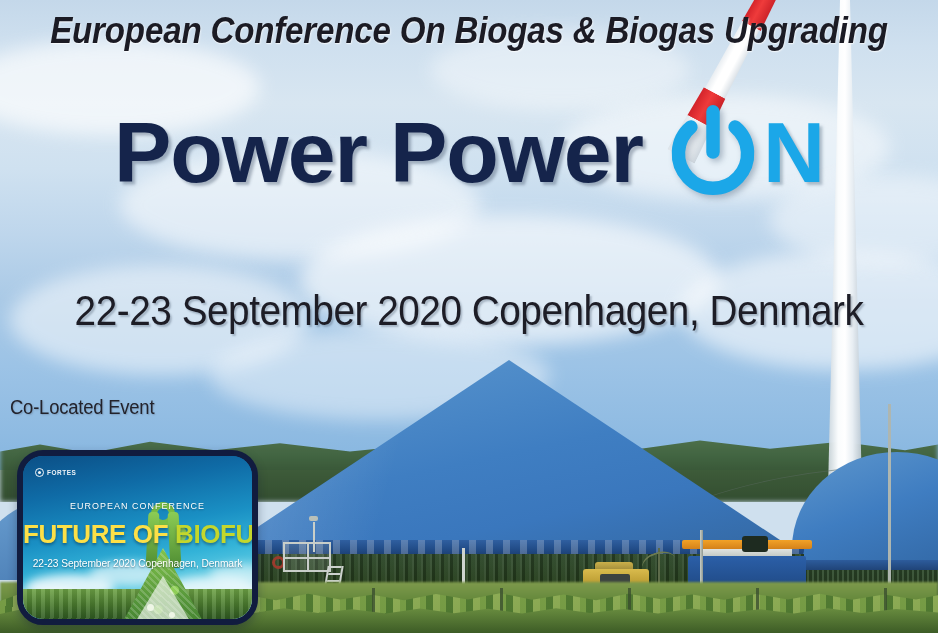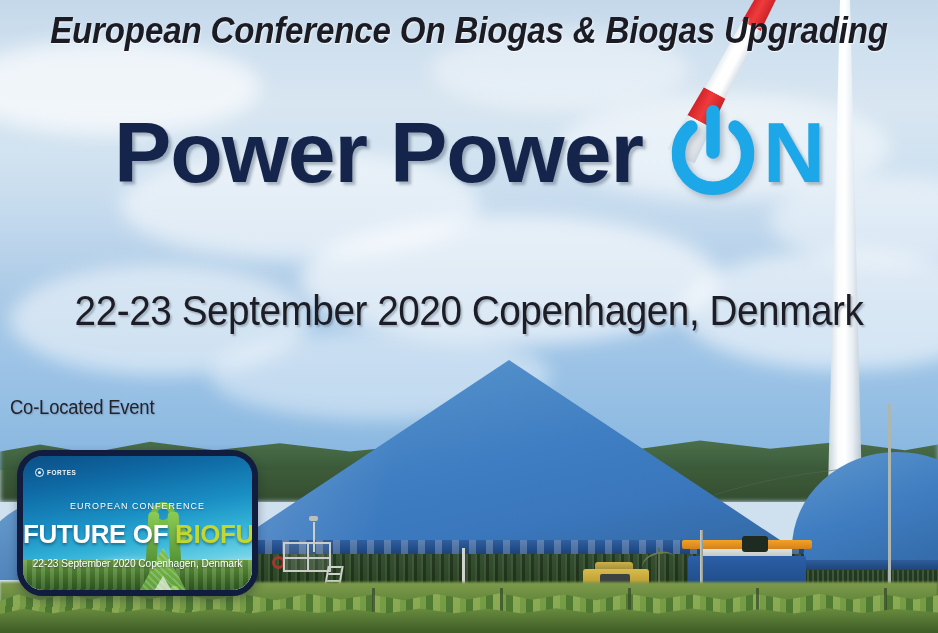--- a/index.html
+++ b/index.html
@@ -329,21 +329,21 @@
     font-family:"Liberation Sans", sans-serif;
     font-weight:normal; font-size:20px; letter-spacing:-0.2px;
     color:#23232c;
     transform:scaleX(.92); transform-origin:0 0;
     text-shadow:1px 1px 1.5px rgba(80,95,115,.35);
     white-space:nowrap;
   }
 
   
   .badge {
-    position:absolute; left:17px; top:450px; width:241px; height:146px;
+    position:absolute; left:17px; top:450px; width:241px; height:175px;
     border:6px solid #111c3f;
     border-radius:26px;
     overflow:hidden;
     box-shadow:0 4px 10px rgba(20,30,55,.35);
     background:#0d6aa0;
   }
   .badge-sky {
     position:absolute; inset:0;
     background:linear-gradient(170deg,
       #0b4f86 0%, #0f6ba6 22%, #1a90c4 45%, #33b3d8 62%,
@@ -435,21 +435,21 @@
     white-space:nowrap;
   }
   .badge-title {
     position:absolute; left:0; top:63px; width:100%;
     text-align:center;
     font-family:"Liberation Sans", sans-serif;
     font-weight:bold; font-size:26px; letter-spacing:-.4px;
     white-space:nowrap;
     text-shadow:0 2px 3px rgba(0,20,40,.4);
   }
-  .badge-title .w1 { color:#ffffff; }
+  .badge-title .w1 { color:#fde047; }
   .badge-title .w2 { color:#c4d72c; }
   .badge-date {
     position:absolute; left:0; top:101px; width:100%;
     text-align:center;
     font-family:"Liberation Sans", sans-serif;
     font-weight:normal; font-size:11px; letter-spacing:-.1px;
     color:#ffffff; transform:scaleX(.93);
     text-shadow:0 1px 2px rgba(0,20,40,.45);
     white-space:nowrap;
   }

